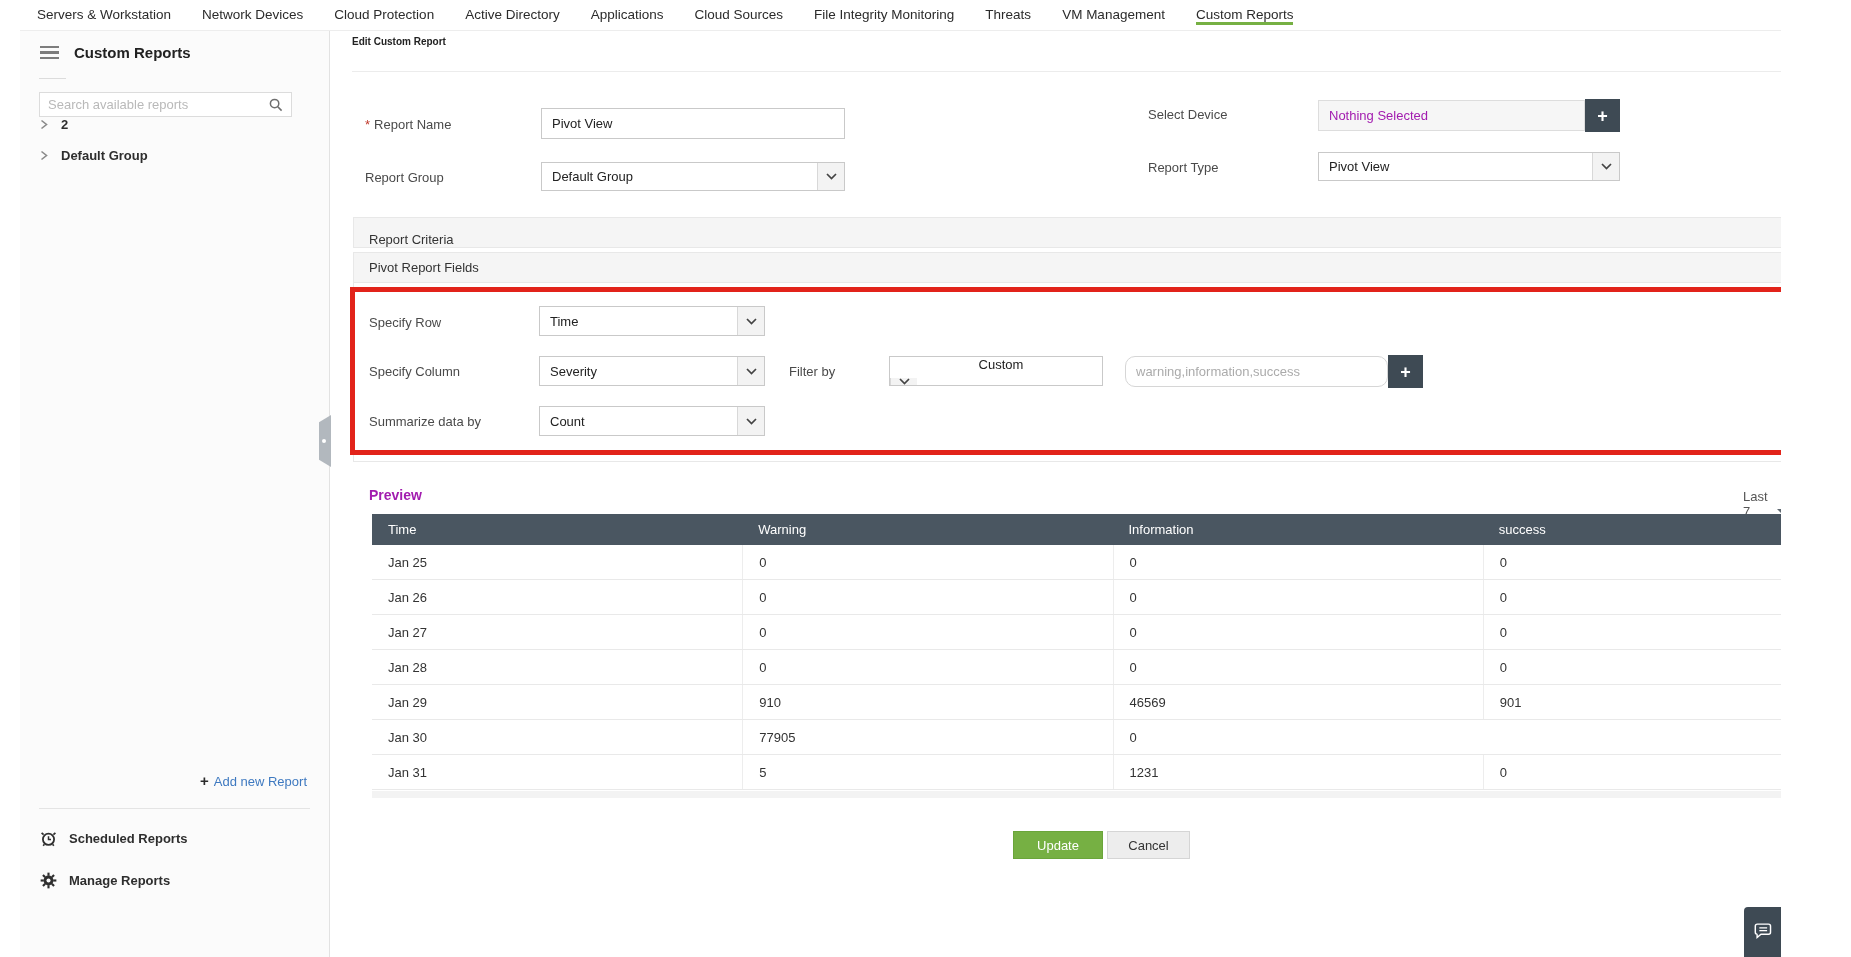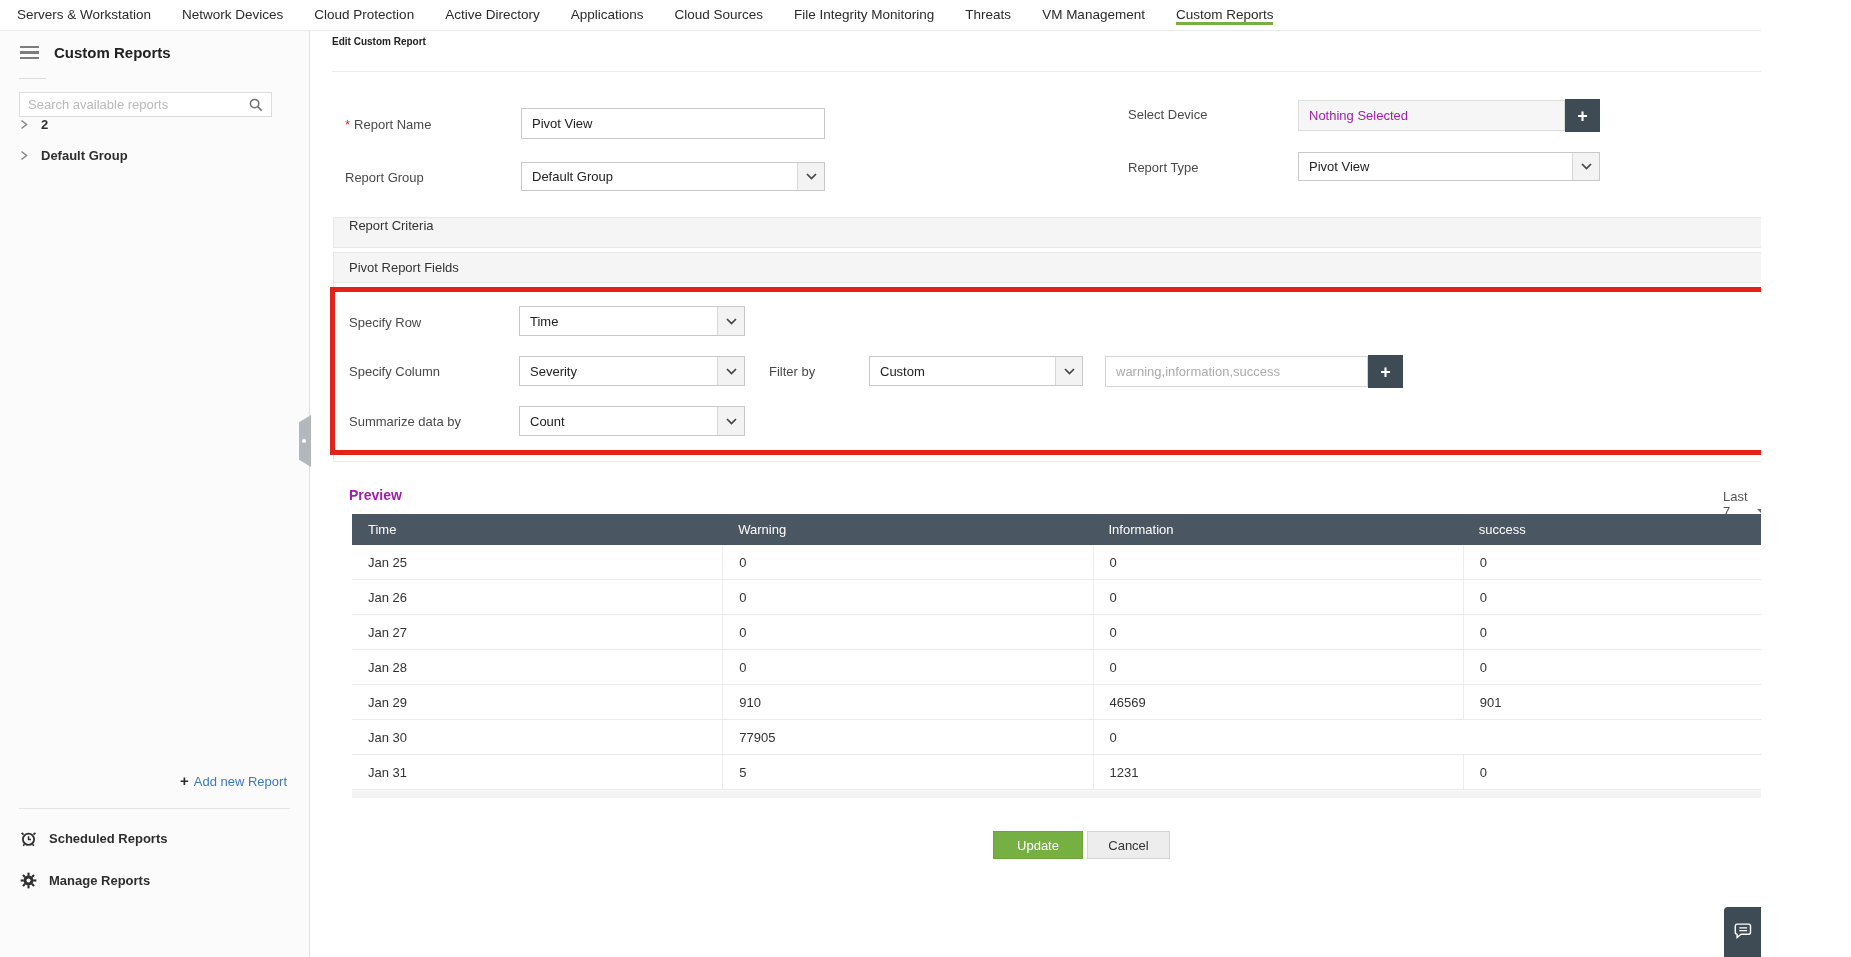--- a/index.html
+++ b/index.html
@@ -1,19 +1,19 @@
 <!DOCTYPE html>
 <html><head>
 <meta charset="utf-8">
 <style>
   * { margin:0; padding:0; box-sizing:border-box; }
   body { background:#fff; }
   .screen {
     position:relative; width:1761px; height:957px; overflow:hidden;
-    background:#ffffff; font-family:"Liberation Sans", sans-serif; color:#333;
+    background:#ffffff; font-family:"Liberation Sans", sans-serif; color:#333;margin-left:20px;
   }
   
   .topnav {
     position:absolute; left:0; top:0; width:1851px; height:31px;
     border-bottom:1px solid #ededed; display:flex; align-items:stretch;
     padding-left:17px; background:#fff; z-index:10;
   }
   .nav-item {
     position:relative; font-size:13.5px; color:#2b2b2b; line-height:30px;
     margin-right:31px; white-space:nowrap; cursor:pointer;
@@ -56,38 +56,38 @@
   
   .page-title { position:absolute; left:332px; top:36px; font-size:10px; font-weight:bold; color:#222; }
   .title-underline { position:absolute; left:332px; top:71px; width:1502px; height:1px; background:#ececec; }
   .lbl { position:absolute; font-size:13px; color:#4a4a4a; white-space:nowrap; }
   .req { color:#c0392b; margin-right:4px; }
   .ipt {
     position:absolute; border:1px solid #c9c9c9; font-size:13px; color:#222;
     padding:0 10px; background:#fff; outline:none; font-family:"Liberation Sans",sans-serif;
   }
   .ipt.disabled { background:#f6f6f6; color:#a21caf; border-color:#ddd; }
-  .ipt.greytext { color:#ababab; border-color:#d6d6d6; }
+  .ipt.greytext { color:#ababab; border-color:#d6d6d6;border-radius:10px; }
   .sel {
     position:absolute; background:#fff; border:1px solid #c9c9c9; display:flex;
     align-items:center; font-size:13px; color:#222; cursor:pointer;
   }
   .sel .txt { flex:1; padding-left:10px; white-space:nowrap; overflow:hidden; }
   .sel .chev {
     width:27px; align-self:stretch; background:#f3f3f3; border-left:1px solid #d8d8d8;
     display:flex; align-items:center; justify-content:center;
   }
   .plusbtn {
     position:absolute; background:#3e4a54; color:#fff; display:flex; align-items:center;
     justify-content:center; font-size:18px; font-weight:bold; cursor:pointer; line-height:1;
   }
   
   .panel1 {
     position:absolute; left:333px; top:217px; width:1499px; height:31px;
-    background:#f5f5f5; border:1px solid #e8e8e8; display:flex; align-items:flex-start;
+    background:#f5f5f5; border:1px solid #e8e8e8; display:flex; align-items:flex-end;
     padding:0 12px 0 15px; font-size:13px; color:#333; cursor:pointer;
   }
   .panel2 {
     position:absolute; left:333px; top:252px; width:1499px; height:210px;
     border:1px solid #e8e8e8; background:#fff;
   }
   .panel2-header {
     height:30px; background:#f5f5f5; border-bottom:1px solid #e8e8e8; display:flex;
     align-items:center; padding:0 12px 0 15px; font-size:13px; color:#333; cursor:pointer;
   }
@@ -283,21 +283,21 @@
   <div class="sel" style="left:519px; top:356px; width:226px; height:30px;">
     <span class="txt">Severity</span>
     <span class="chev">
       <svg width="11" height="7" viewBox="0 0 11 7">
           <polyline points="1,1 5.5,5.5 10,1" fill="none" stroke="#444" stroke-width="1.7"></polyline>
         </svg>
     </span>
   </div>
 
   <div class="lbl" style="left:769px; top:364px;">Filter by</div>
-  <div class="sel" style="left:869px; top:356px; width:214px; height:30px;">
+  <div class="sel" style="left:869px; top:356px; width:214px; height:30px;flex-direction:column;">
     <span class="txt">Custom</span>
     <span class="chev">
       <svg width="11" height="7" viewBox="0 0 11 7">
           <polyline points="1,1 5.5,5.5 10,1" fill="none" stroke="#444" stroke-width="1.7"></polyline>
         </svg>
     </span>
   </div>
 
   <input class="ipt greytext" style="left: 1105px; top: 356px; width: 263px; height: 31px;" type="text" value="warning,information,success">
   <div class="plusbtn" style="left:1368px; top:355px; width:35px; height:33px;">+</div>

